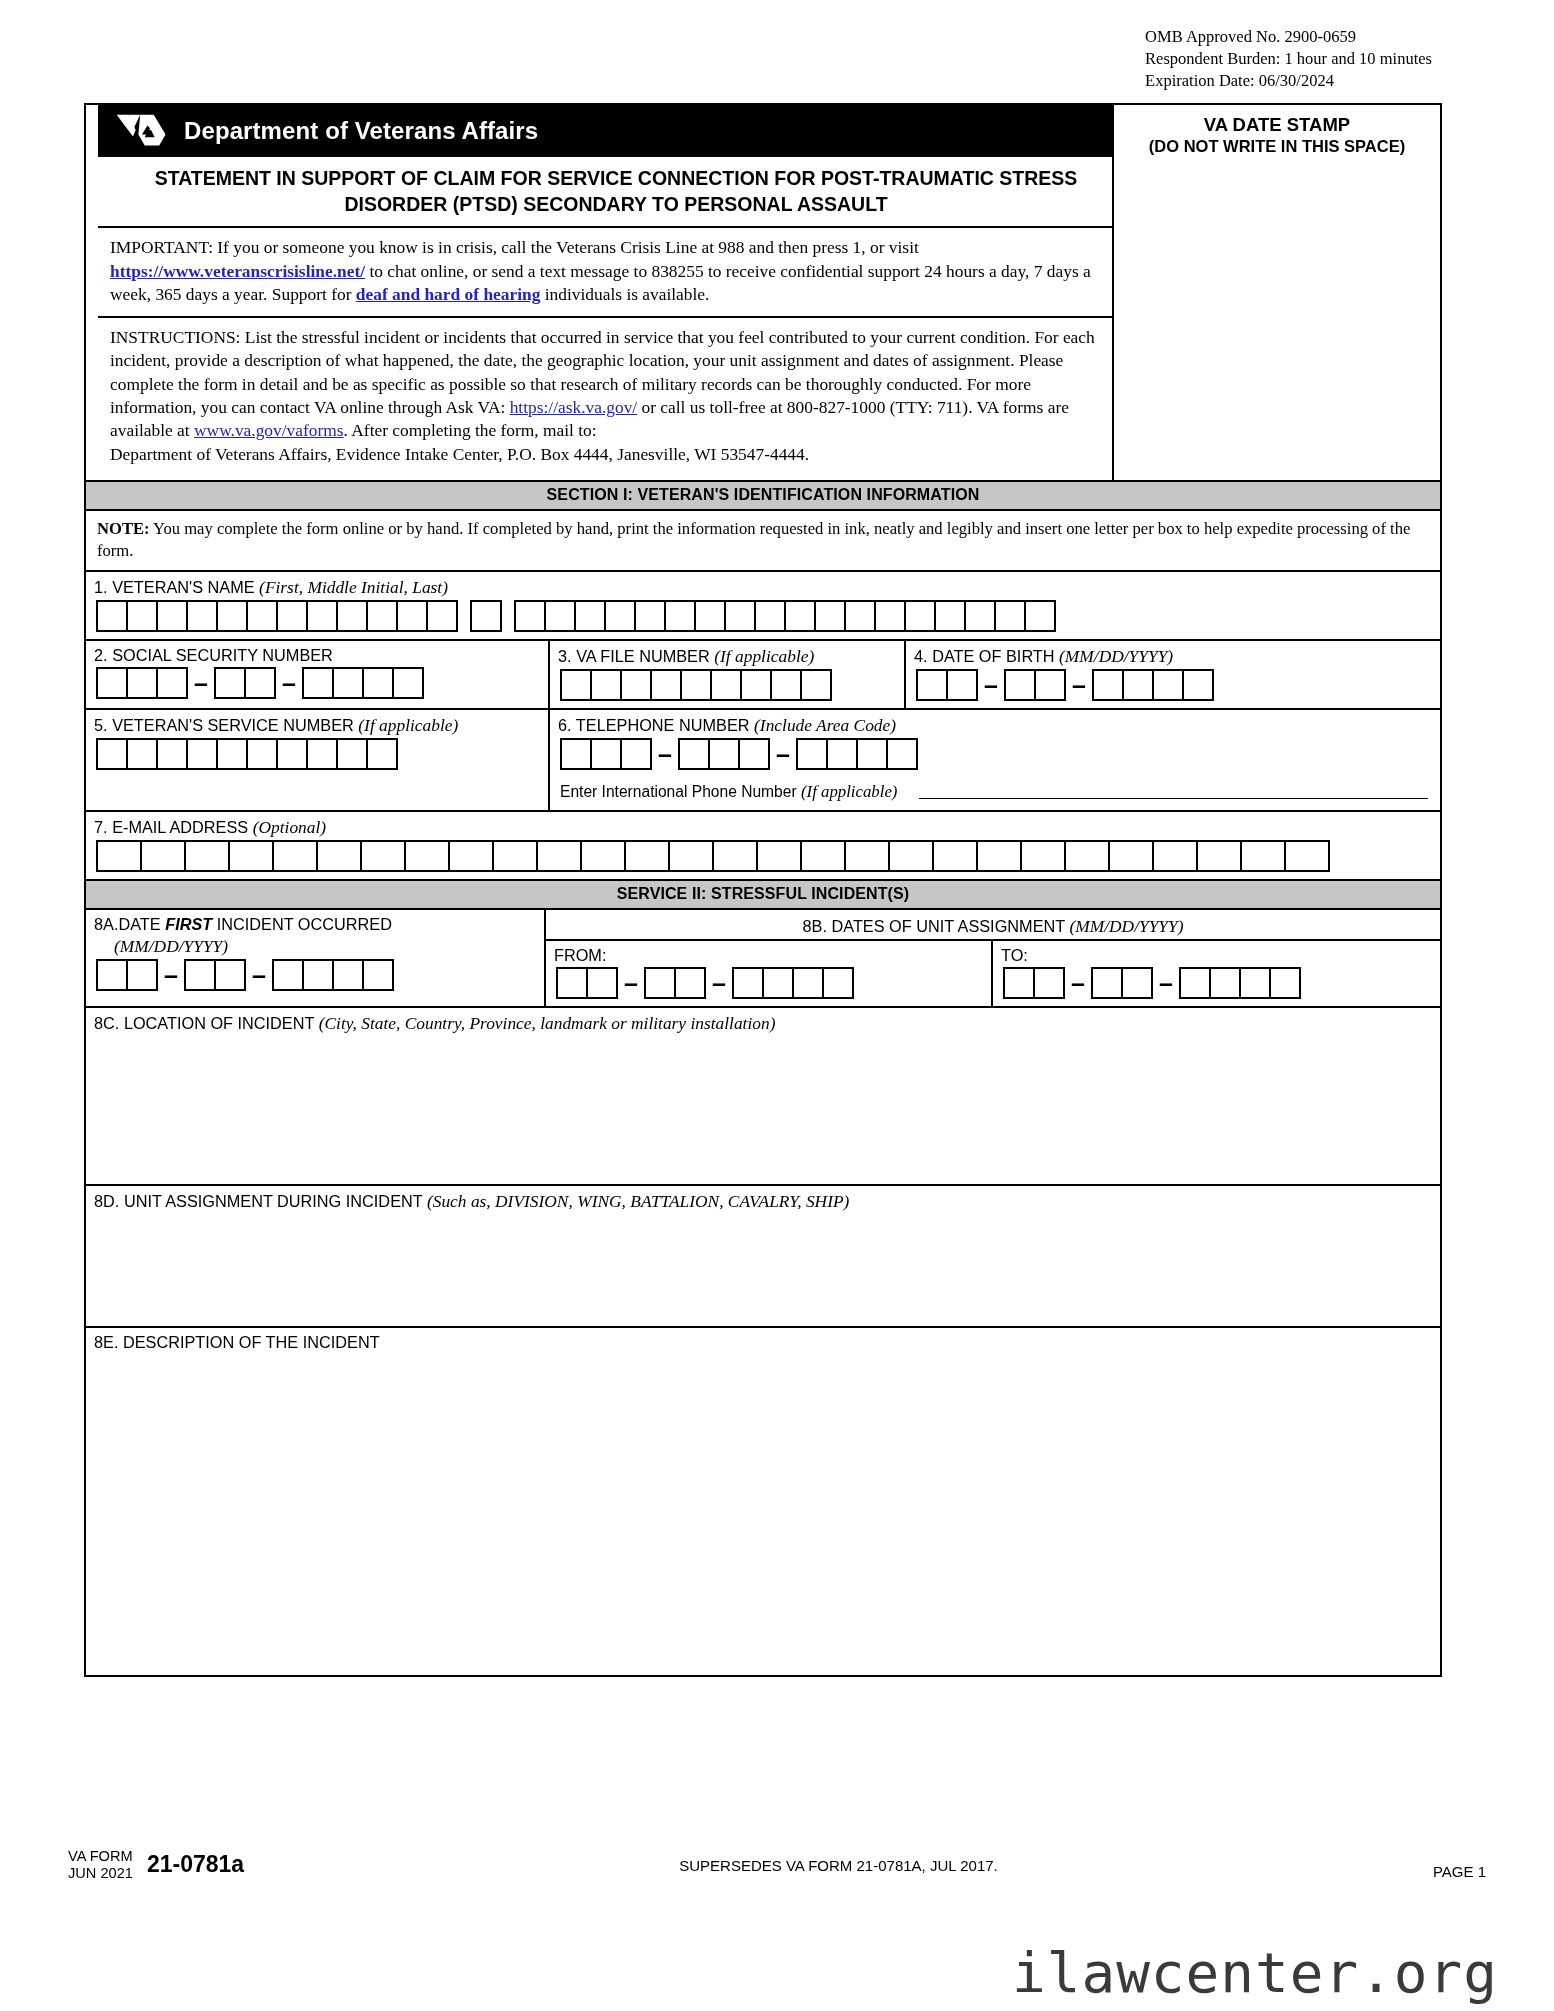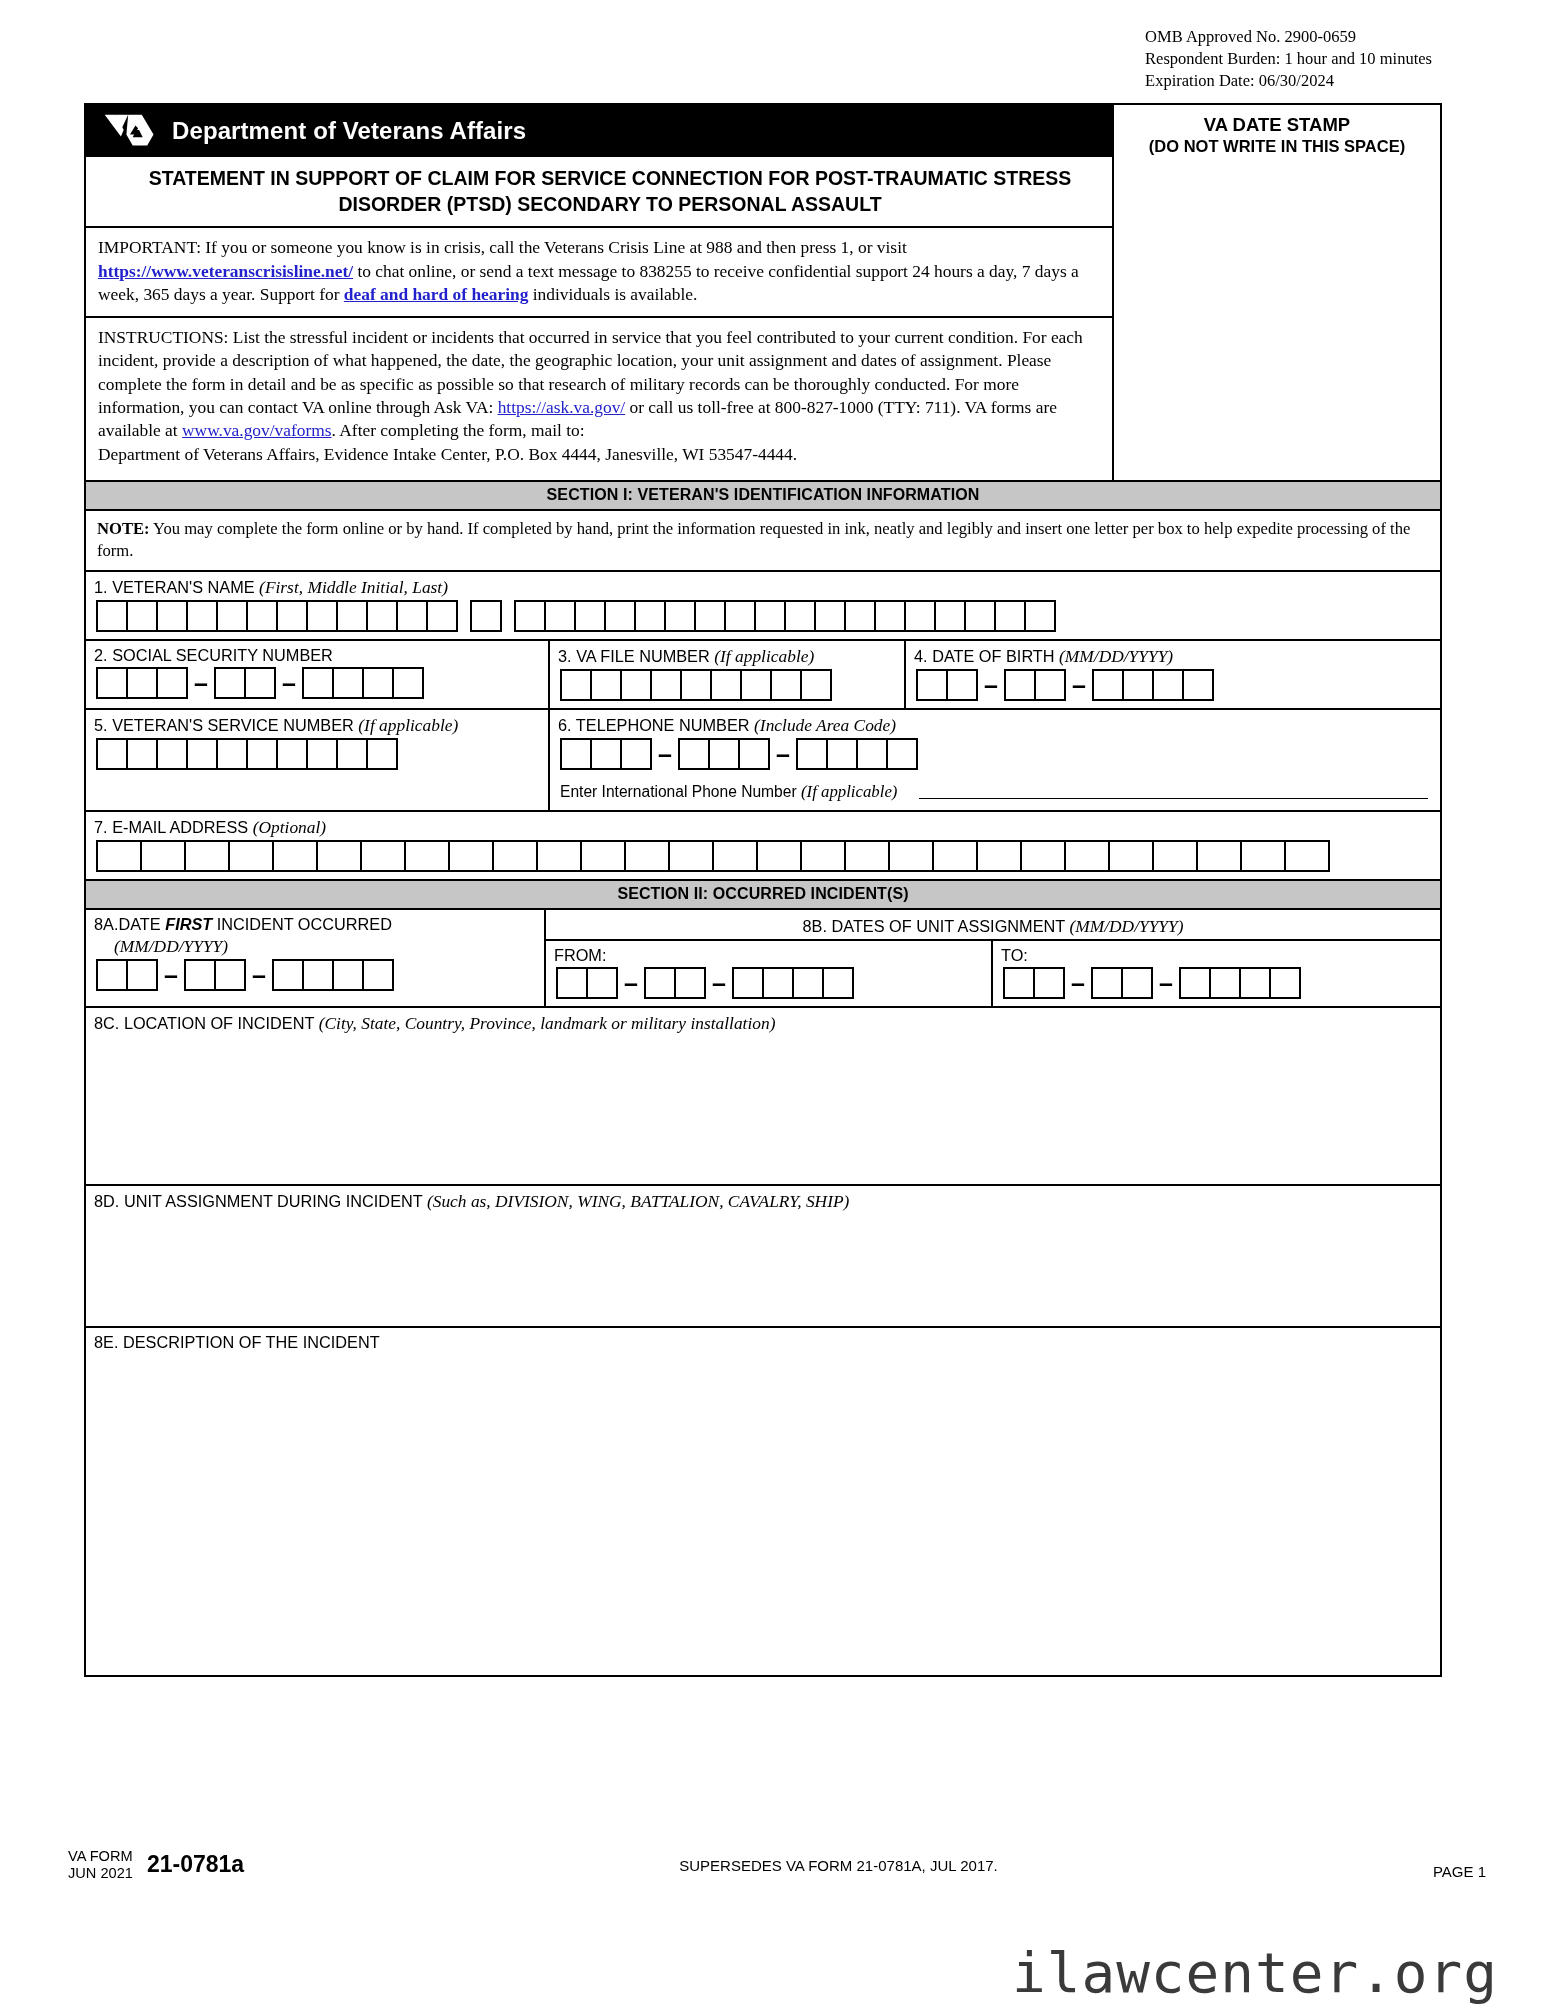--- a/index.html
+++ b/index.html
@@ -27,21 +27,21 @@
   
   .frame {
     position:absolute; left:84px; top:103px;
     width:1358px;
     border:2.5px solid #000;
   }
 
   .row { display:flex; }
 
   
-  .leftcol { width:1028px; border-right:2px solid #000; }
+  .leftcol { width:1028px; border-right:2px solid #000;padding-left:12px; }
   .rightcol { flex:1; }
 
   
   .va-banner {
     background:#000; color:#fff;
     height:52px;
     display:flex; align-items:center;
     padding-left:16px;
   }
   .va-logo { width:56px; height:38px; flex:0 0 auto; margin-right:14px; }
@@ -427,21 +427,21 @@
             <div class="cell" style="width: 46px;"></div>
             <div class="cell" style="width: 46px;"></div>
             <div class="cell" style="width: 46px;"></div>
             <div class="cell" style="width: 46px;"></div>
             <div class="cell" style="width: 46px;"></div>
             <div class="cell" style="width: 46px;"></div>
           </div>
       </div>
     </div>
 
-    <div class="sect-bar">SECTION II:  OCCURRED INCIDENT(S)</div>
+    <div class="sect-bar">SERVICE II:  STRESSFUL INCIDENT(S)</div>
 
     <div class="row cellrow">
       <div class="fieldcell" style="width:460px;">
         <div class="flabel">
           <span>8A.</span><span>DATE </span><span class="bi">FIRST</span><span> INCIDENT OCCURRED</span>
         </div>
         <div class="flabel" style="padding-left:28px;padding-top:0;">
           <i>(MM/DD/YYYY)</i>
         </div>
         <div class="combs">

